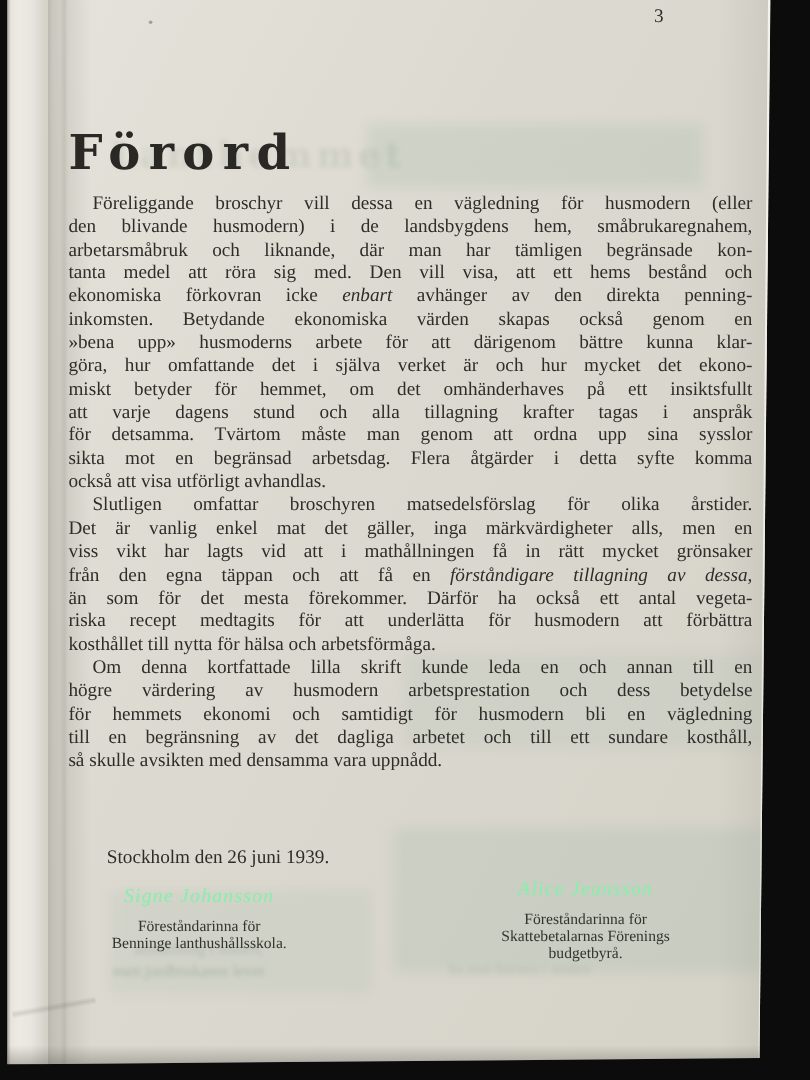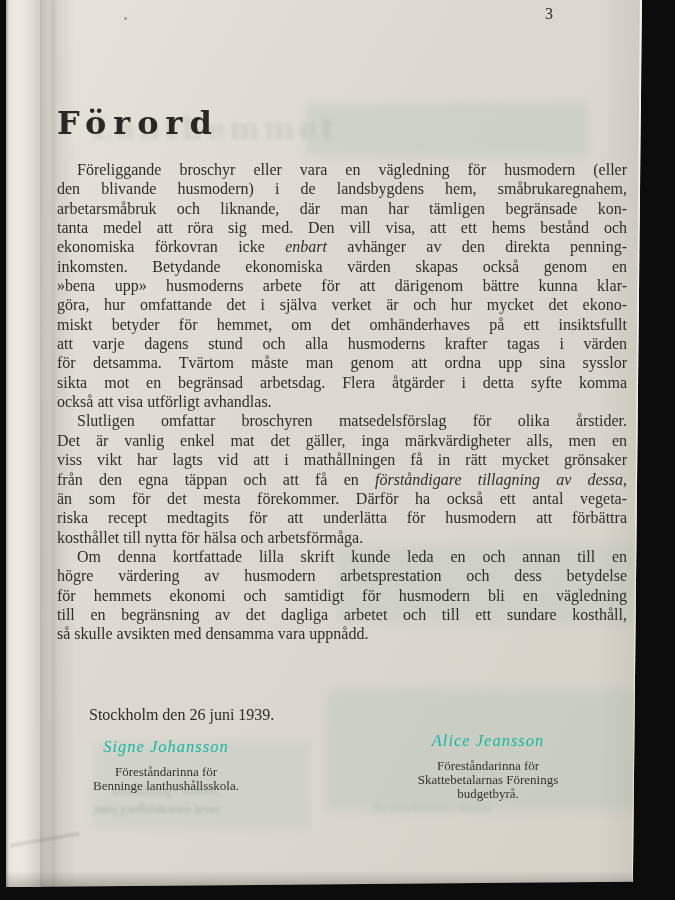--- a/index.html
+++ b/index.html
@@ -70,42 +70,42 @@
   .ghost-3 { left:374px; top:800px; font-size:13px;  opacity:0.25; filter: blur(2px); }
 
   
   .pageno {
     position:absolute; left:545px; top:5px;
     font-size:16px; color: var(--ink,#2f2d29);
   }
   .heading {
     position:absolute; left:57px; top:104px;
     font-family:"DejaVu Serif", serif;
-    font-size:32px; font-weight:bold; letter-spacing:7px;
+    font-size:40px; font-weight:bold; letter-spacing:7px;
     color:#2a2824;
   }
   .body-text { position:absolute; left:57px; top:160px; width:570px; }
   .line {
     font-size:16px; line-height:19.35px; height:19.35px;
     color: var(--ink,#2f2d29);
     text-align: justify; text-align-last: justify;
   }
   .line.indent { text-indent:20px; }
   .line.last { text-align-last:left; }
   .it { font-style: italic; }
 
   .dateline {
     position:absolute; left:89px; top:706px;
     font-size:16px; color: var(--ink,#2f2d29);
   }
 
   .sig { position:absolute; text-align:center; color:#35332e; }
   .sig-left  { left:60px;  top:737px; width:212px; }
   .sig-right { left:378px; top:731px; width:220px; }
-  .sig-name { font-size:16.5px; font-style:italic; letter-spacing:1px; color:#14b8a6; }
+  .sig-name { font-size:16.5px; font-style:italic; letter-spacing:1px; color:#86efac; }
   .sig-role { margin-top:8px; font-size:13px; line-height:14px; }
 </style>
 </head>
 <body>
 
 <div class="photo">
   <div class="page">
     <div class="edge-strip"></div>
     <div class="gutter"></div>
     <div class="crease-v"></div>
@@ -125,32 +125,32 @@
   <div class="ghost ghost-1">anställning i staden,</div>
   <div class="ghost ghost-2">men jordbrukaren lever</div>
   <div class="ghost ghost-3">ha mat-barnen i staden</div>
 
   <div class="pageno">3</div>
 
   <div class="heading">Förord</div>
 
   <div class="body-text">
       <div>
-        <div class="line indent">Föreliggande broschyr eller vara en vägledning för husmodern (eller</div>
+        <div class="line indent">Föreliggande broschyr vill dessa en vägledning för husmodern (eller</div>
         <div class="line">den blivande husmodern) i de landsbygdens hem, småbrukaregnahem,</div>
         <div class="line">arbetarsmåbruk och liknande, där man har tämligen begränsade kon-</div>
         <div class="line">tanta medel att röra sig med. Den vill visa, att ett hems bestånd och</div>
         <div class="line">ekonomiska förkovran icke <span class="it">enbart</span> avhänger av den direkta penning-</div>
         <div class="line">inkomsten. Betydande ekonomiska värden skapas också genom en</div>
         <div class="line">»bena upp» husmoderns arbete för att därigenom bättre kunna klar-</div>
         <div class="line">göra, hur omfattande det i själva verket är och hur mycket det ekono-</div>
         <div class="line">miskt betyder för hemmet, om det omhänderhaves på ett insiktsfullt</div>
       </div>
       <div>
-        <div class="line">att varje dagens stund och alla husmoderns krafter tagas i värden</div>
+        <div class="line">att varje dagens stund och alla tillagning krafter tagas i anspråk</div>
         <div class="line">för detsamma. Tvärtom måste man genom att ordna upp sina sysslor</div>
         <div class="line">sikta mot en begränsad arbetsdag. Flera åtgärder i detta syfte komma</div>
         <div class="line last">också att visa utförligt avhandlas.</div>
       </div>
       <div>
         <div class="line indent">Slutligen omfattar broschyren matsedelsförslag för olika årstider.</div>
         <div class="line">Det är vanlig enkel mat det gäller, inga märkvärdigheter alls, men en</div>
         <div class="line">viss vikt har lagts vid att i mathållningen få in rätt mycket grönsaker</div>
         <div class="line">från den egna täppan och att få en <span class="it">förståndigare tillagning av dessa</span>,</div>
         <div class="line">än som för det mesta förekommer. Därför ha också ett antal vegeta-</div>

